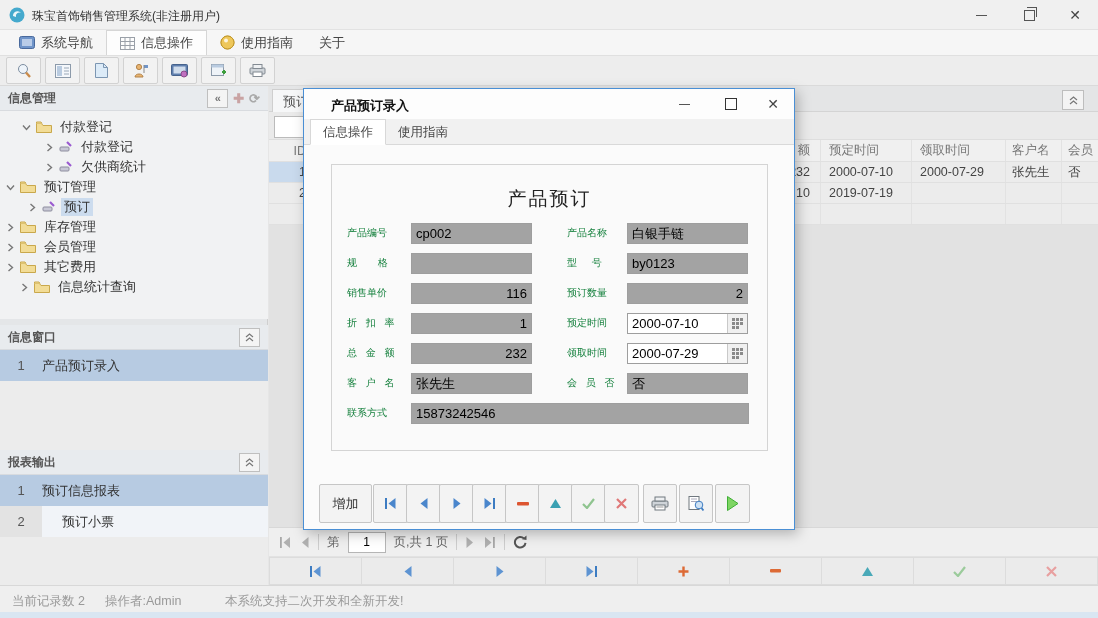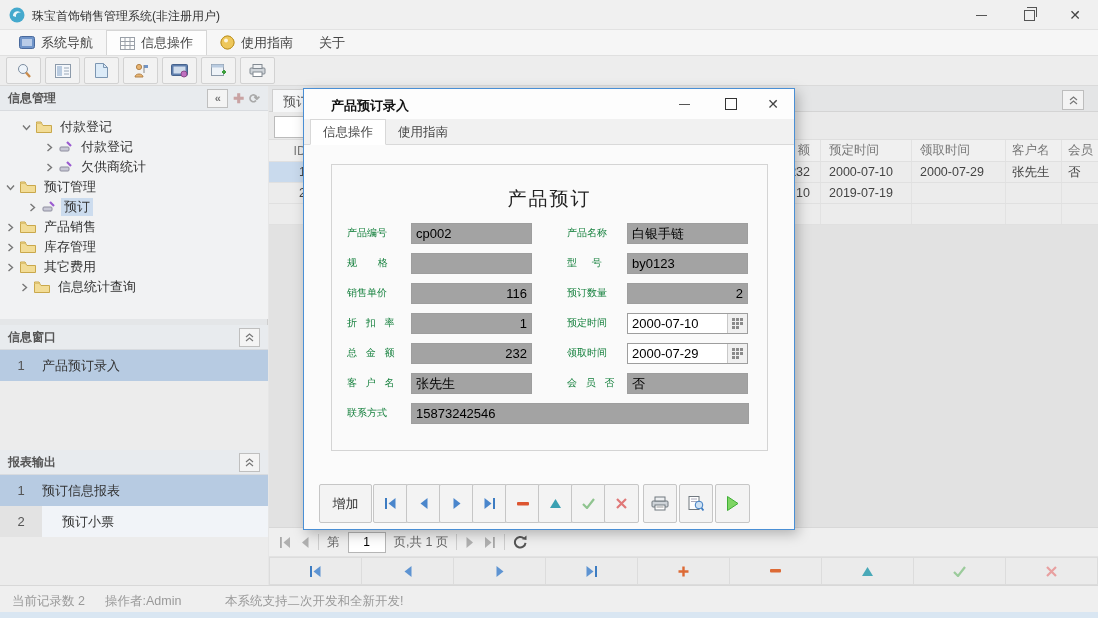--- a/index.html
+++ b/index.html
@@ -265,31 +265,31 @@
       <span class="lbl sel">预订</span>
     </div>
     <div class="tree-row" style="padding-left:6px;">
       <svg width="9" height="9">
           <path d="M2.5 1 L6.5 4.5 L2.5 8" stroke="#777" fill="none" stroke-width="1.4"></path>
         </svg>
       <svg width="16" height="12">
           <path d="M0.5 2.5 h5 l1.5 2 h8.5 v7 h-15 z" fill="#f2dc96" stroke="#c9a84c"></path>
           <path d="M0.5 2.5 v-1.5 h4.5 l1 1.5" fill="#f2dc96" stroke="#c9a84c"></path>
         </svg>
-      <span class="lbl">产品销售</span>
+      <span class="lbl">库存管理</span>
     </div>
     <div class="tree-row" style="padding-left:6px;">
       <svg width="9" height="9">
           <path d="M2.5 1 L6.5 4.5 L2.5 8" stroke="#777" fill="none" stroke-width="1.4"></path>
         </svg>
       <svg width="16" height="12">
           <path d="M0.5 2.5 h5 l1.5 2 h8.5 v7 h-15 z" fill="#f2dc96" stroke="#c9a84c"></path>
           <path d="M0.5 2.5 v-1.5 h4.5 l1 1.5" fill="#f2dc96" stroke="#c9a84c"></path>
         </svg>
-      <span class="lbl">库存管理</span>
+      <span class="lbl">会员管理</span>
     </div>
     <div class="tree-row" style="padding-left:6px;">
       <svg width="9" height="9">
           <path d="M2.5 1 L6.5 4.5 L2.5 8" stroke="#777" fill="none" stroke-width="1.4"></path>
         </svg>
       <svg width="16" height="12">
           <path d="M0.5 2.5 h5 l1.5 2 h8.5 v7 h-15 z" fill="#f2dc96" stroke="#c9a84c"></path>
           <path d="M0.5 2.5 v-1.5 h4.5 l1 1.5" fill="#f2dc96" stroke="#c9a84c"></path>
         </svg>
       <span class="lbl">其它费用</span>

